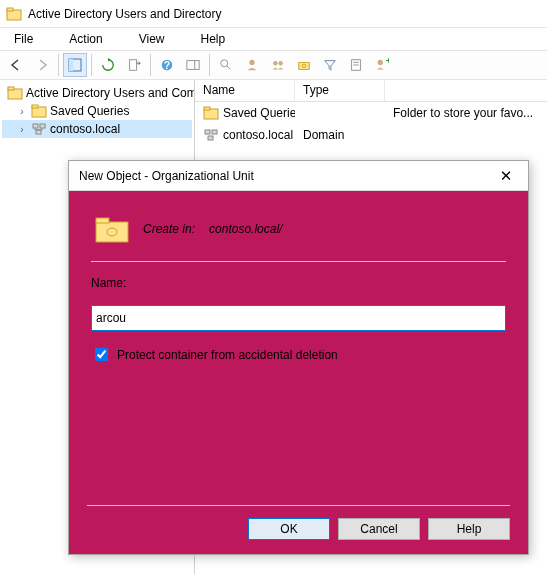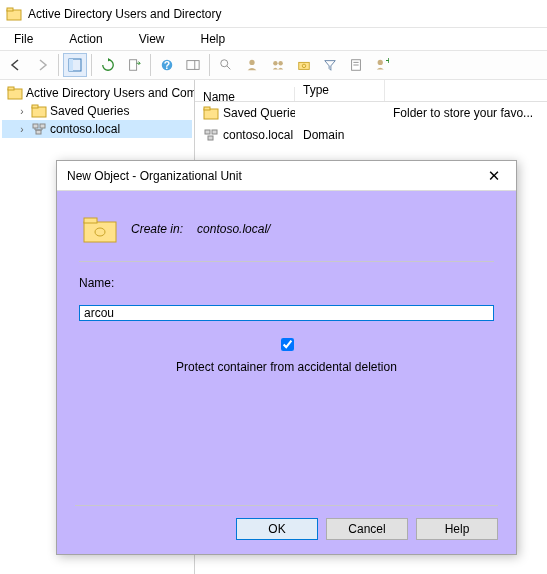--- a/index.html
+++ b/index.html
@@ -16,37 +16,37 @@
   .toolbar .sep { width:1px; height:22px; background:#d0d0d0; margin:0 2px;}
   .content { display:flex; height: calc(100% - 80px); }
   .tree { width:195px; border-right:1px solid #d0d0d0; padding:4px 2px; overflow:hidden; white-space:nowrap;}
   .tree-row { display:flex; align-items:center; padding:1px 2px; gap:3px;}
   .tree-row.sel { background:#cce8ff; }
   .twisty { width:12px; color:#606060; font-size:10px; text-align:center;}
   .node-icon { width:16px; height:16px; flex-shrink:0;}
   .listpane { flex:1; overflow:hidden;}
   .list-header { display:flex; height:22px; border-bottom:1px solid #e0e0e0;}
   .list-header .col { padding:3px 8px; border-right:1px solid #e8e8e8; }
-  .col-name{width:100px;margin-top:7px;} .col-type{width:90px;} .col-desc{flex:1;}
+  .col-name{width:100px;} .col-type{width:90px;} .col-desc{flex:1;}
   .list-body .row { display:flex; padding:2px 0;}
   .list-body .cell { padding:1px 8px; display:flex; align-items:center; gap:4px; overflow:hidden; text-overflow:ellipsis; white-space:nowrap;}
   .cell-name{width:100px;} .cell-type{width:90px;} .cell-desc{flex:1;}
 
   
-  .dialog { position:absolute; left:56px; top:160px; width:461px; height:395px; background:#c4b5fd; border:1px solid #a4a4a4; box-shadow:2px 2px 10px rgba(0,0,0,0.25);}
+  .dialog { position:absolute; left:68px; top:160px; width:461px; height:395px; background:#be185d; border:1px solid #a4a4a4; box-shadow:2px 2px 10px rgba(0,0,0,0.25);}
   .dlg-title { height:30px; background:#fff; display:flex; align-items:center; padding:0 10px; border-bottom:1px solid #dcdcdc;}
   .dlg-title span { flex:1; }
   .dlg-close { width:24px; text-align:center; font-size:15px; cursor:default;}
   .dlg-body { padding:18px 22px; }
   .create-row { display:flex; align-items:center; gap:14px; padding:6px 0 18px 4px;font-style:italic;}
   .folder-big { width:34px; height:28px; }
   .hr { border-top:1px solid #c9c9c9; margin:0 0 14px 0;}
   .field-label { margin-bottom:15px;}
-  .name-input { width:100%; height:16px; border:1px solid #0078d7; padding:2px 4px; font-family:inherit; font-size:12px; outline:none;}
-  .chk-row { display:flex; align-items:center; gap:6px; margin-top:14px;flex-direction:column;}
+  .name-input { width:100%; height:26px; border:1px solid #0078d7; padding:2px 4px; font-family:inherit; font-size:12px; outline:none;}
+  .chk-row { display:flex; align-items:center; gap:6px; margin-top:14px;}
   .chk { width:13px; height:13px;}
   .dlg-footer { position:absolute; bottom:14px; left:0; right:0; padding:0 18px;}
   .dlg-footer .hr2 { border-top:1px solid #c9c9c9; margin-bottom:12px;}
   .btn-row { display:flex; justify-content:flex-end; gap:8px;}
   .btn { width:82px; height:22px; background:#e1e1e1; border:1px solid #adadad; display:flex; align-items:center; justify-content:center; cursor:default;}
   .btn.primary { border:1px solid #0078d7; background:#e1ecf7;}
 </style>
 </head>
 <body>
 

